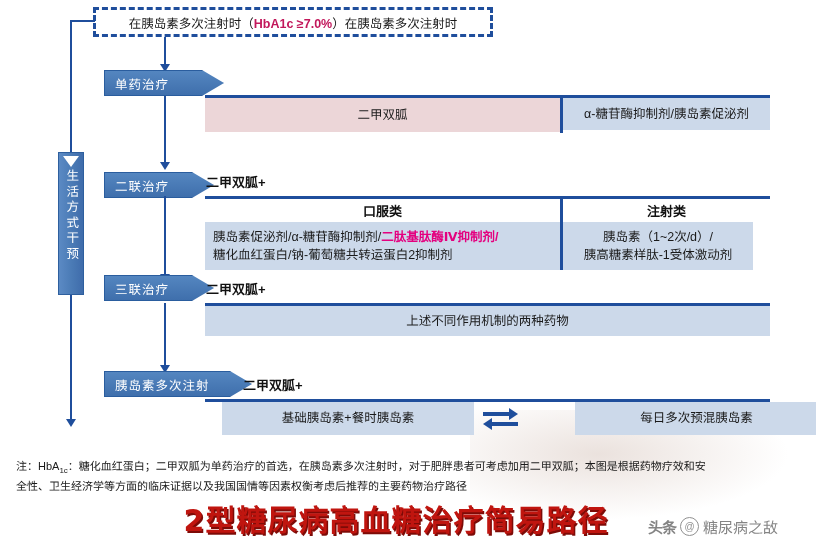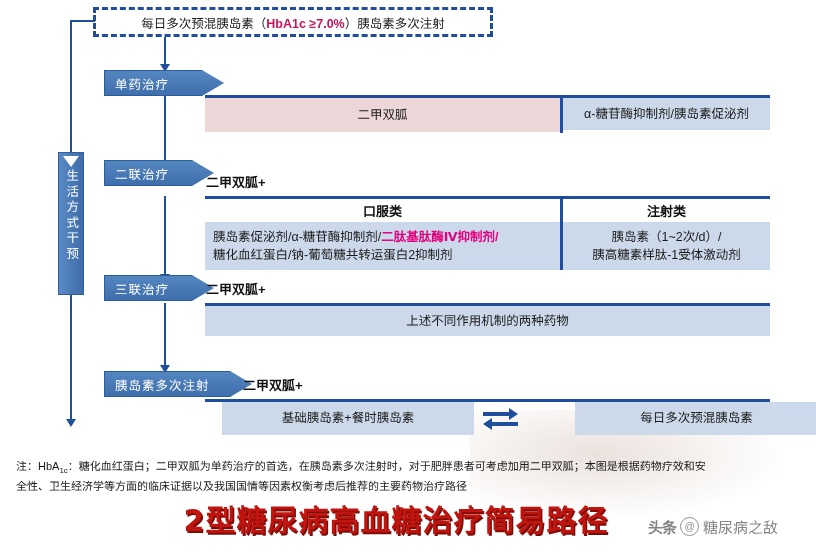--- a/index.html
+++ b/index.html
@@ -158,21 +158,21 @@
   }
 </style>
 </head>
 <body>
 
 <div id="canvas">
 
   <div class="abs ghost"></div>
 
   <div class="abs cond-box">
-    <span class="cond-text"><span>每日多次预混胰岛素（</span><span class="cond-hba1c">HbA1c ≥7.0%</span><span>）胰岛素多次注射</span></span>
+    <span class="cond-text"><span>在胰岛素多次注射时（</span><span class="cond-hba1c">HbA1c ≥7.0%</span><span>）在胰岛素多次注射时</span></span>
   </div>
 
   <div class="abs hline" style="left:71px; top:20px; width:24px;"></div>
   <div class="abs vline" style="left:70px; top:20px; height:134px;"></div>
 
   <div class="abs life-bar">
     <div class="life-tri"></div>
     <span class="life-text">生活方式干预</span>
   </div>
 
@@ -191,35 +191,35 @@
     <span>二甲双胍</span>
   </div>
   <div class="abs divider-v" style="left:560px; top:95px; height:38px;"></div>
   <div class="abs cell cell-blue" style="left:563px; top:98px; width:207px; height:32px;">
     <span>α-糖苷酶抑制剂/胰岛素促泌剂</span>
   </div>
 
   <div class="abs vline" style="left:164px; top:96px; height:68px;"></div>
   <div class="abs arrow-down" style="left:160px; top:162px;"></div>
 
-  <div class="abs stage" style="left:104px; top:160px; width:110px;">
+  <div class="abs stage" style="left:104px; top:172px; width:110px;">
     <span class="stage-label">二联治疗</span>
   </div>
   <div class="abs plus-label" style="left:206px; top:172px;">二甲双胍+</div>
   <div class="abs rowrule" style="left:205px; top:196px; width:565px;"></div>
 
   <div class="abs coltitle" style="left:563px; top:199px; width:207px; height:23px;">注射类</div>
   <div class="abs coltitle" style="left:205px; top:199px; width:355px; height:23px;">口服类</div>
 
   <div class="abs cell cell-blue cell-left" style="left:205px; top:222px; width:355px; height:48px;">
     <span><span>胰岛素促泌剂/α-糖苷酶抑制剂/</span><span class="hl-pink">二肽基肽酶Ⅳ抑制剂</span><span class="hl-pink">/</span><br><span>糖化血红蛋白/钠-葡萄糖共转运蛋白2抑制剂</span></span>
   </div>
   <div class="abs divider-v" style="left:560px; top:196px; height:74px;"></div>
 
-  <div class="abs cell cell-blue" style="left:563px; top:222px; width:207px; height:48px;">
+  <div class="abs cell cell-blue" style="left:563px; top:222px; width:190px; height:48px;">
     <span><span>胰岛素（1~2次/d）/</span><br><span>胰高糖素样肽-1受体激动剂</span></span>
   </div>
 
   <div class="abs vline" style="left:164px; top:196px; height:80px;"></div>
   <div class="abs arrow-down" style="left:160px; top:274px;"></div>
 
   <div class="abs stage" style="left:104px; top:275px; width:110px;">
     <span class="stage-label">三联治疗</span>
   </div>
   <div class="abs plus-label" style="left:206px; top:279px;">二甲双胍+</div>

